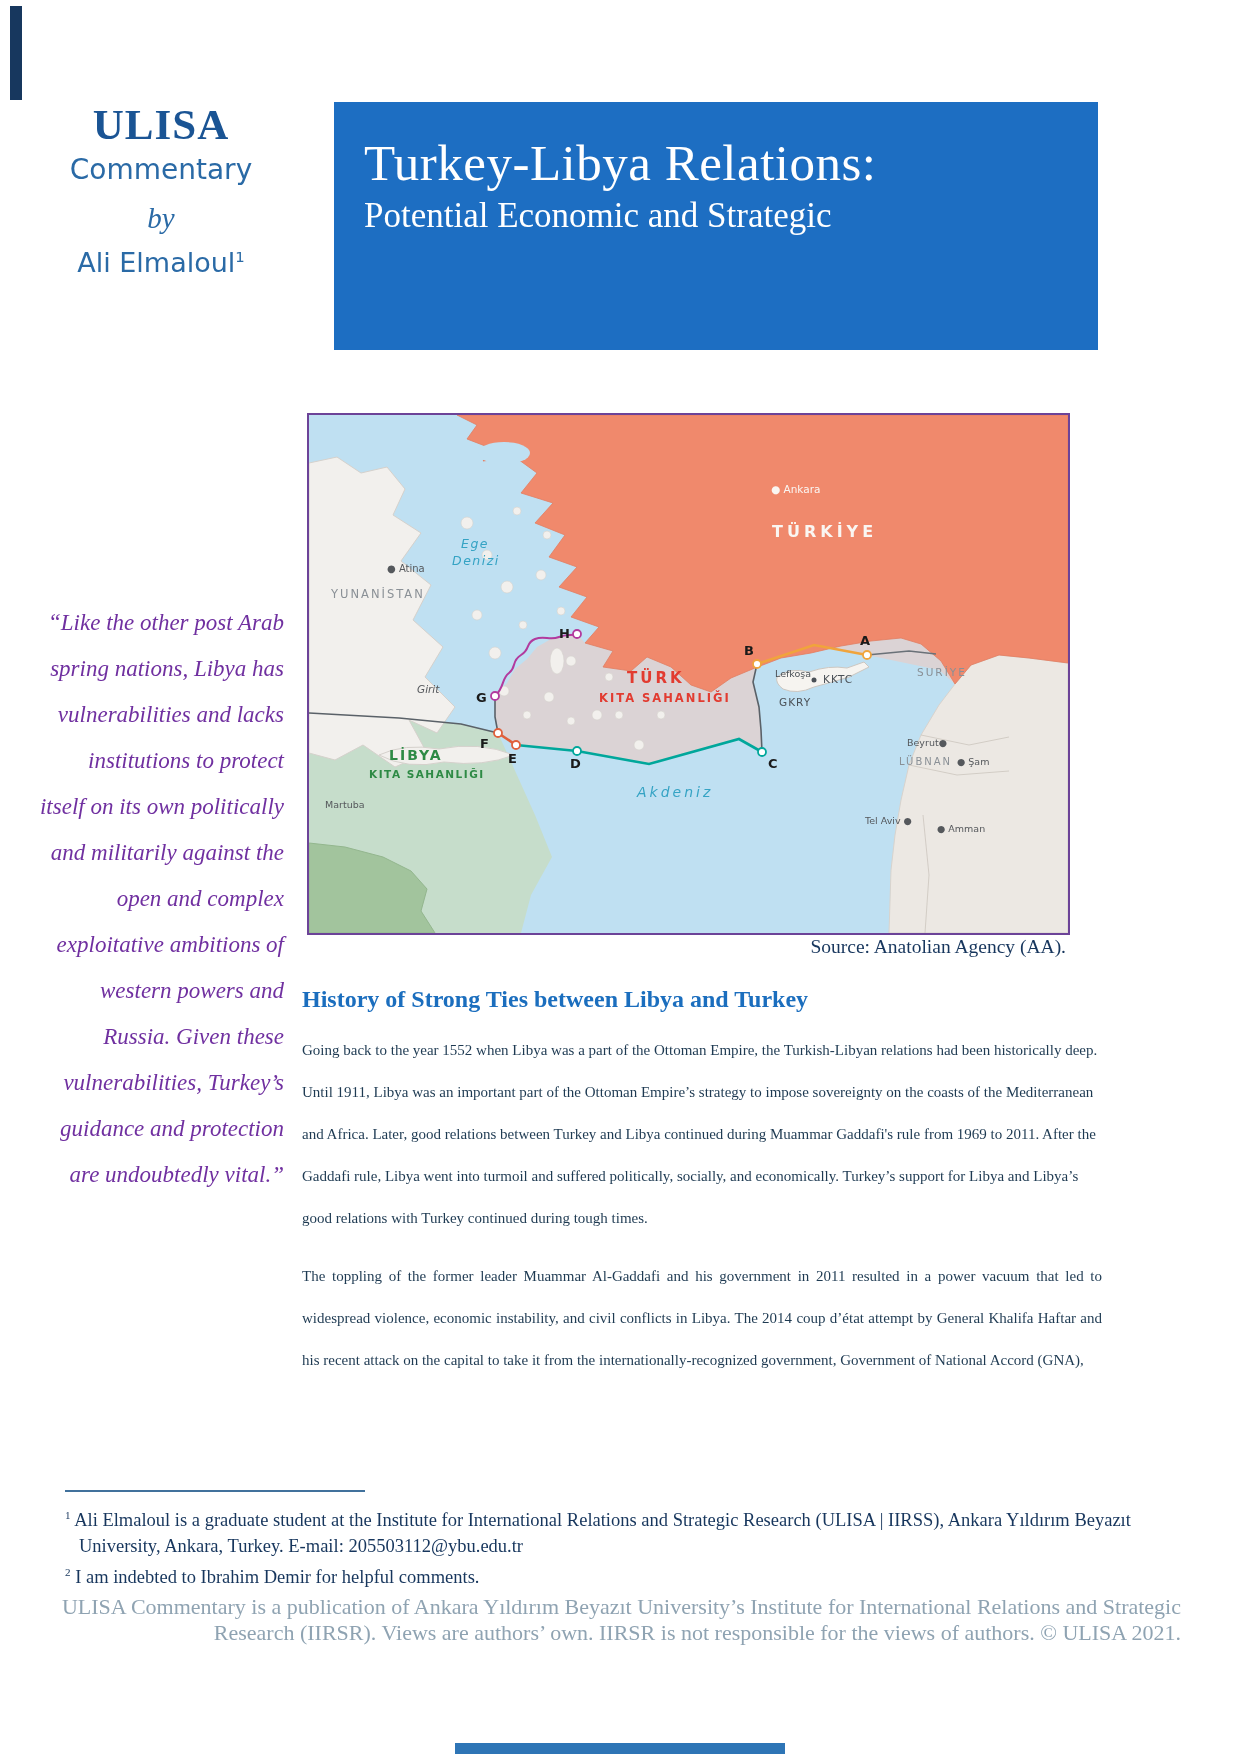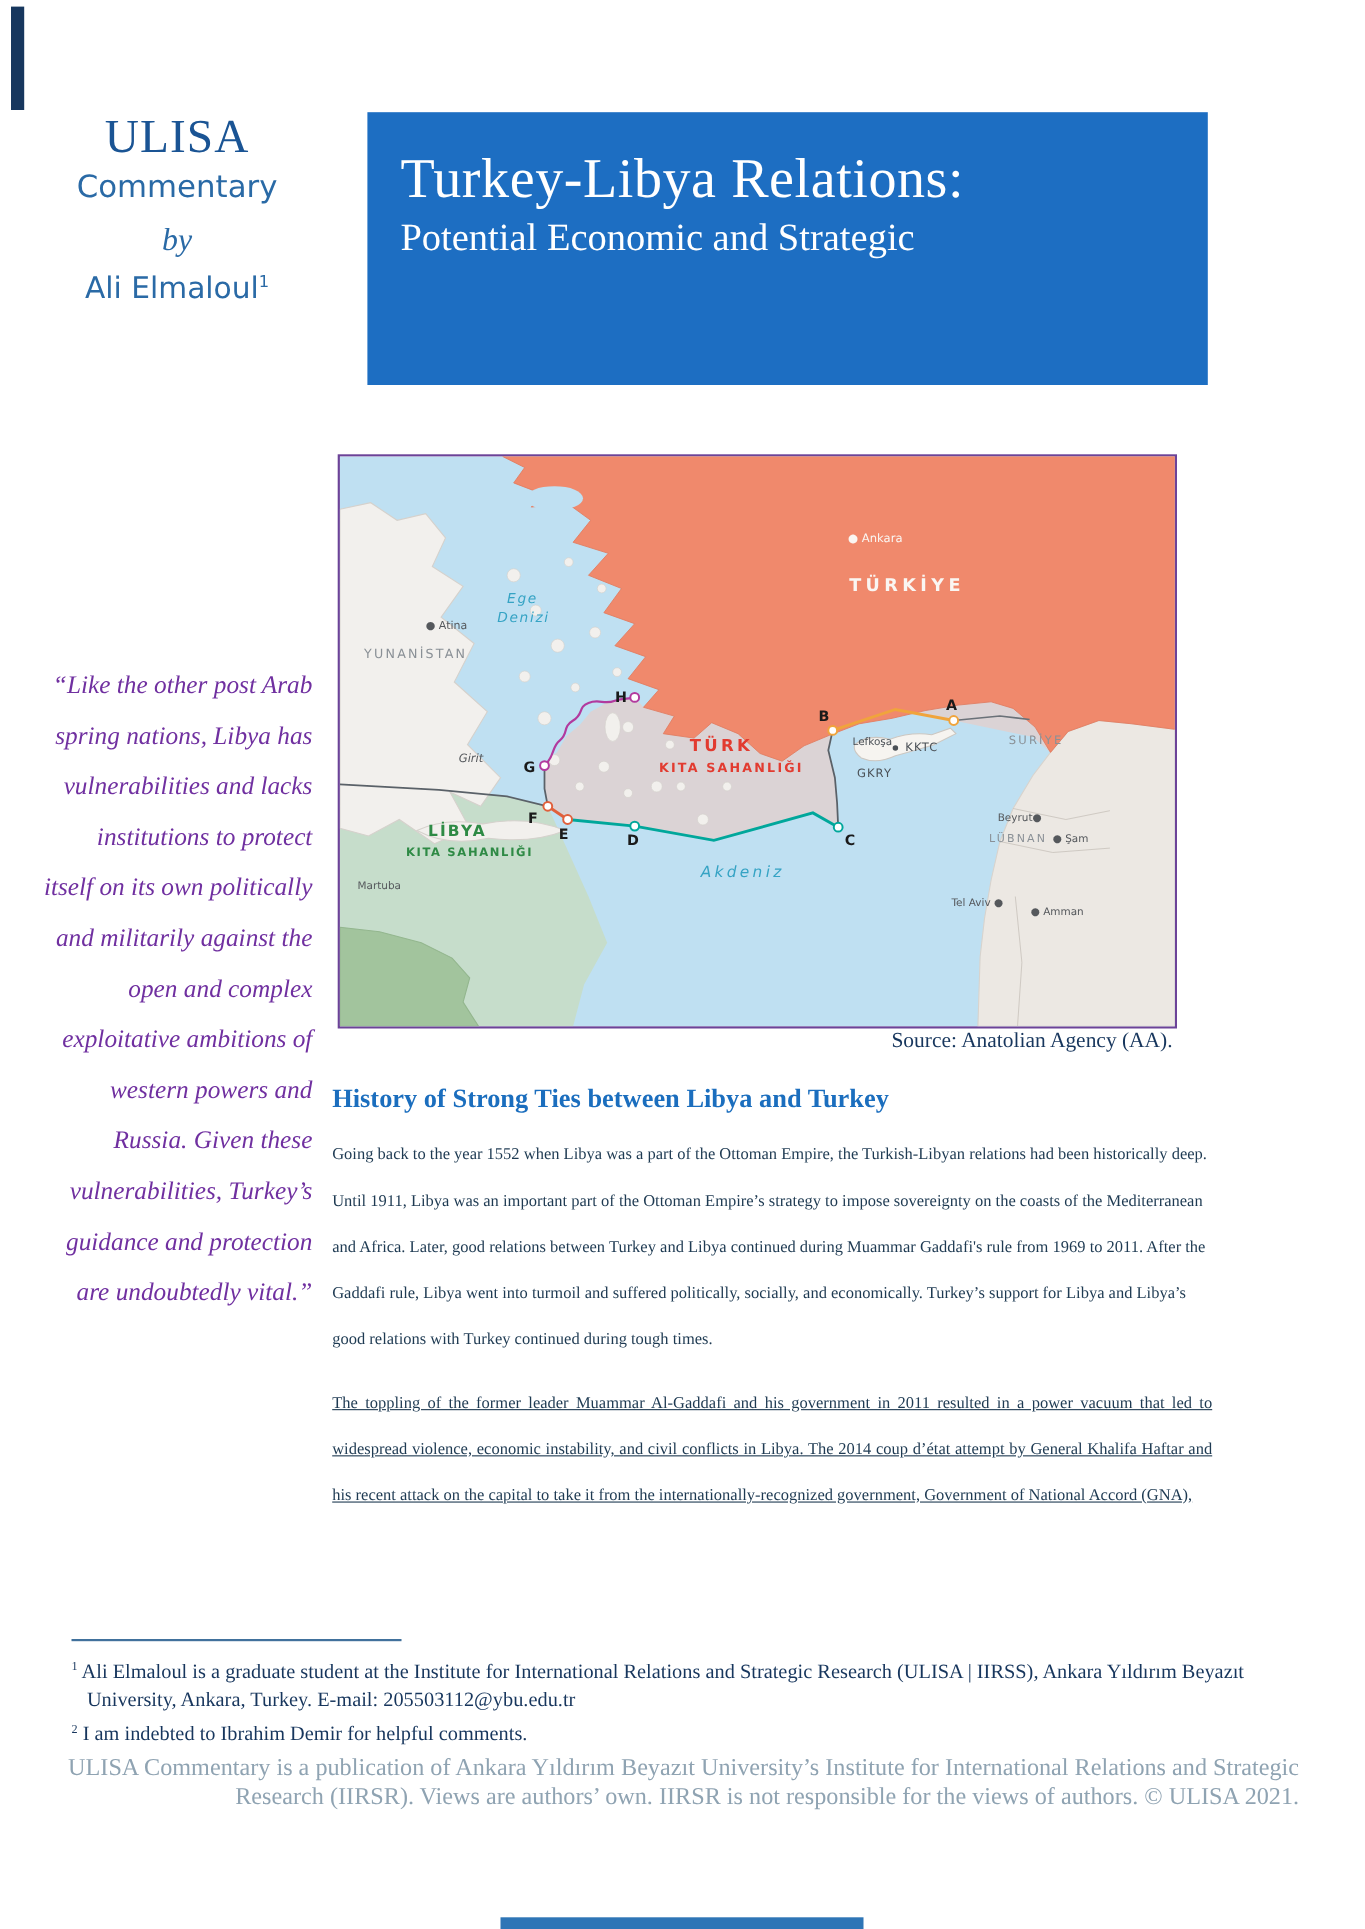--- a/index.html
+++ b/index.html
@@ -3,21 +3,21 @@
 <meta charset="utf-8">
 <style>
   html,body{margin:0;padding:0;background:#fff;}
   .page{position:relative;width:1241px;height:1754px;background:#ffffff;overflow:hidden;
         font-family:"Liberation Serif", serif;}
   .accent-v{position:absolute;left:10px;top:6px;width:12px;height:94px;background:#17375E;}
   .accent-h{position:absolute;left:455px;top:1743px;width:330px;height:11px;background:#2E75B6;}
 
   
   .masthead{position:absolute;left:30px;top:100px;width:262px;text-align:center;}
-  .brand{font-size:43px;font-weight:normal;color:#1A5494;letter-spacing:1px;}
+  .brand{font-size:43px;font-weight:bold;color:#1A5494;letter-spacing:1px;}
   .series{font-size:28px;color:#2A6AA6;font-family:"DejaVu Sans", sans-serif;margin-top:4px;letter-spacing:0px;}
   .byword{font-size:29px;font-style:italic;color:#2A6AA6;margin-top:16px;font-family:"Liberation Serif", serif;}
   .author{font-size:27px;color:#2A6AA6;margin-top:12px;font-family:"DejaVu Sans", sans-serif;}
   .author sup{font-size:55%;}
 
   
   .banner{position:absolute;left:334px;top:102px;width:764px;height:248px;background:#1D6EC2;
           box-sizing:border-box;padding:32px 10px 0 30px;color:#ffffff;}
   .banner-title{font-size:51px;line-height:58px;letter-spacing:0.5px;}
   .banner-sub{font-size:35px;line-height:47px;}
@@ -41,21 +41,21 @@
                   font-size:19.5px;color:#17365D;}
 
   
   .pull-quote{position:absolute;left:38px;top:600px;width:246px;text-align:right;
               font-size:23px;line-height:46px;font-style:italic;color:#7030A0;}
 
   
   .article{position:absolute;left:302px;top:972px;width:800px;color:#1E3A52;}
   .article h2{font-size:24px;color:#1B6EBE;margin:14px 0 16px 0;font-weight:bold;}
   .article p{font-size:15px;line-height:42px;margin:0 0 16px 0;}
-  .article p.justify{text-align:justify;text-decoration:underline;}
+  .article p.justify{text-align:justify;}
 
   
   .footnotes{position:absolute;left:65px;top:1490px;width:1075px;color:#17365D;
              font-size:18.5px;line-height:26px;}
   .fn-rule{width:300px;border-top:2px solid #41719C;margin-bottom:10px;}
   .fn{text-indent:-14px;padding-left:14px;}
   .fn sup{font-size:60%;}
 
   
   .page-footer{position:absolute;left:60px;top:1594px;width:1121px;text-align:right;

